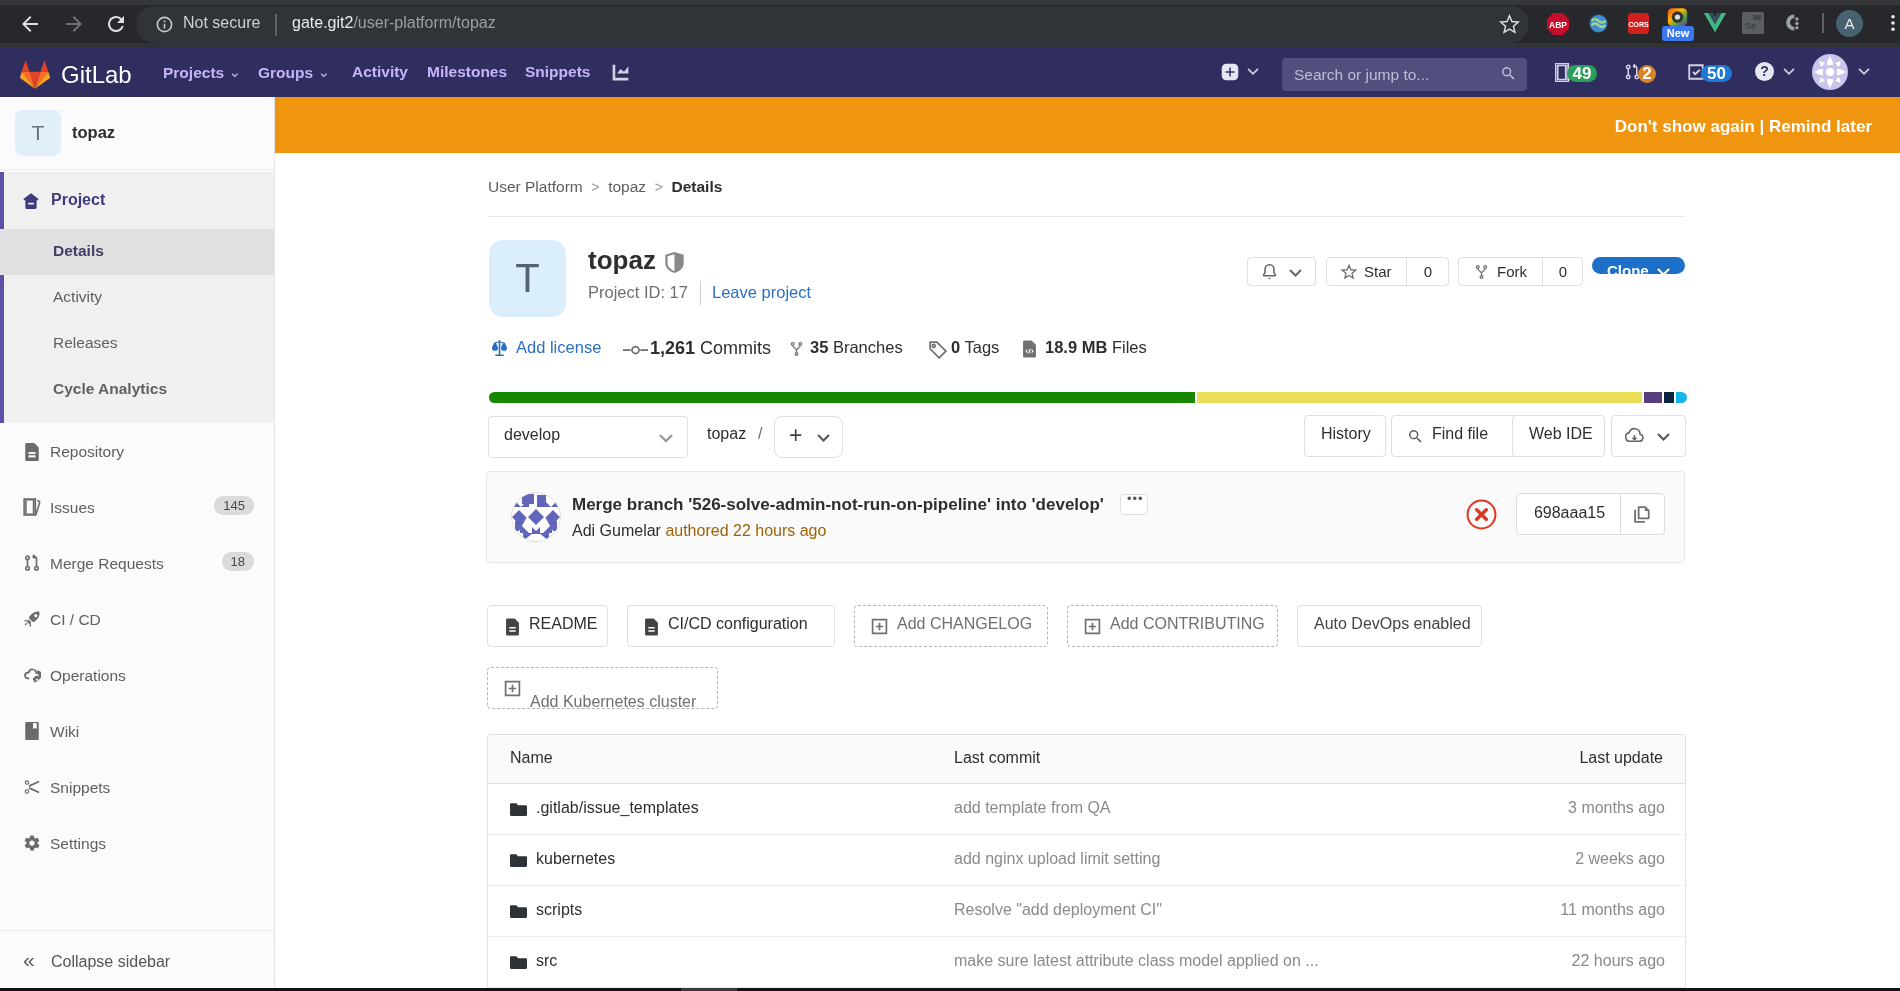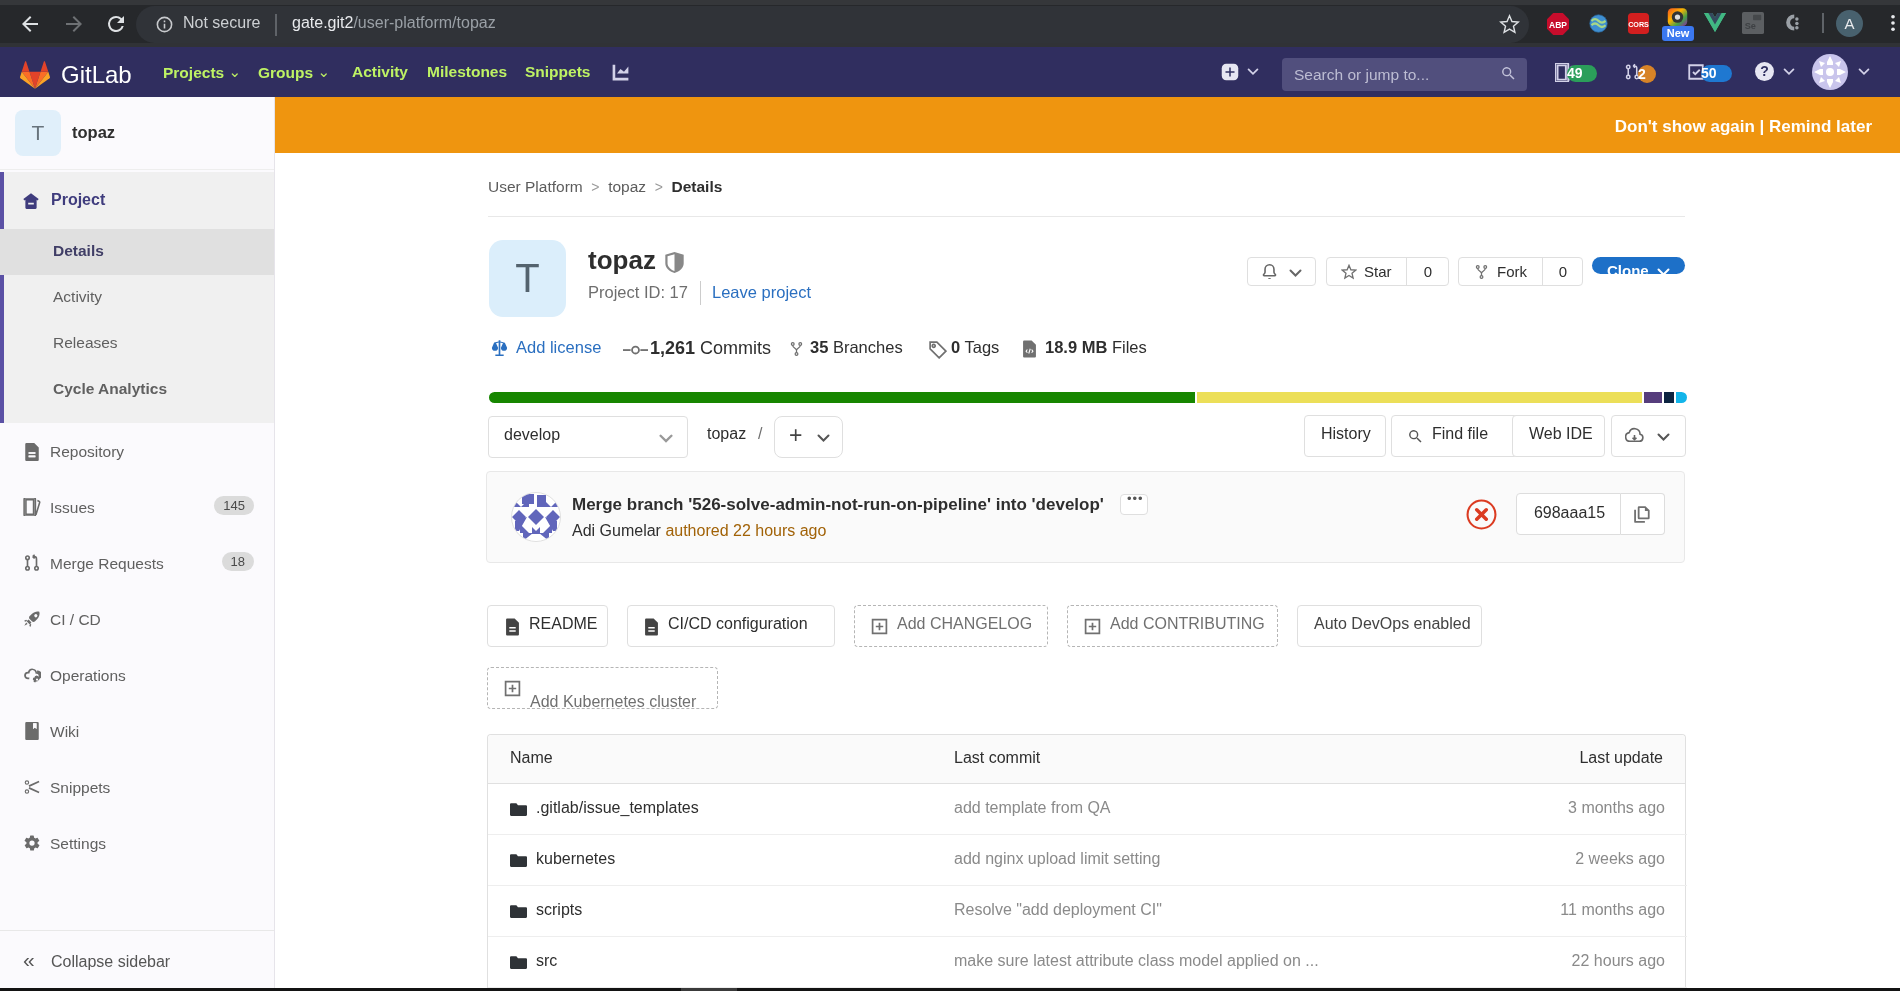--- a/index.html
+++ b/index.html
@@ -9,23 +9,23 @@
 
 
 #chrome { position:absolute; left:0; top:0; width:1900px; height:47px; background:#26282b; }
 #chrome .topstrip { position:absolute; left:0; top:0; width:1900px; height:5px; background:#35373a; }
 #chrome .botstrip { position:absolute; left:0; top:43px; width:1900px; height:4px; background:#303236; }
 #omnibox { position:absolute; left:136px; top:6px; width:1393px; height:37px; background:#303338; border-radius:18.5px; }
 #chrome .txt { color:#d3d5d7; font-size:16px; }
 
 
 #glnav { position:absolute; left:0; top:47px; width:1900px; height:50px; background:#302e5f; }
-#glnav .item { position:absolute; top:0; height:50px; line-height:50px; color:#bef264; font-size:15.5px; font-weight:bold; }
+#glnav .item { position:absolute; top:0; height:50px; line-height:50px; color:#c4b5fd; font-size:15.5px; font-weight:bold; }
 #glsearch { position:absolute; left:1282px; top:11px; width:245px; height:33px; background:#514f7d; border-radius:4px; color:#bdbdd3; font-size:15.5px; line-height:33px; padding-left:12px; }
-.badge { display:inline-block; border-radius:9px; color:#fff; font-size:14px; font-weight:bold; text-align:left; }
+.badge { display:inline-block; border-radius:9px; color:#fff; font-size:17px; font-weight:bold; text-align:center; }
 
 
 #banner { position:absolute; left:275px; top:97px; width:1625px; height:56px; background:#ef950f; color:#fff; font-size:17px; }
 
 
 #sidebar { position:absolute; left:0; top:97px; width:275px; height:891px; background:#fbfafd; border-right:1px solid #e6e4ea; }
 #ctxhead { position:absolute; left:0; top:0; width:274px; height:73px; border-bottom:1px solid #eee; }
 #projblock { position:absolute; left:0; top:75px; width:274px; height:251px; background:#f0f0f0; }
 #projblock .bar { position:absolute; left:0; top:0; width:4px; height:251px; background:#5b51a5; }
 .sitem { position:absolute; left:0; width:274px; color:#606060; font-size:15.5px; }

